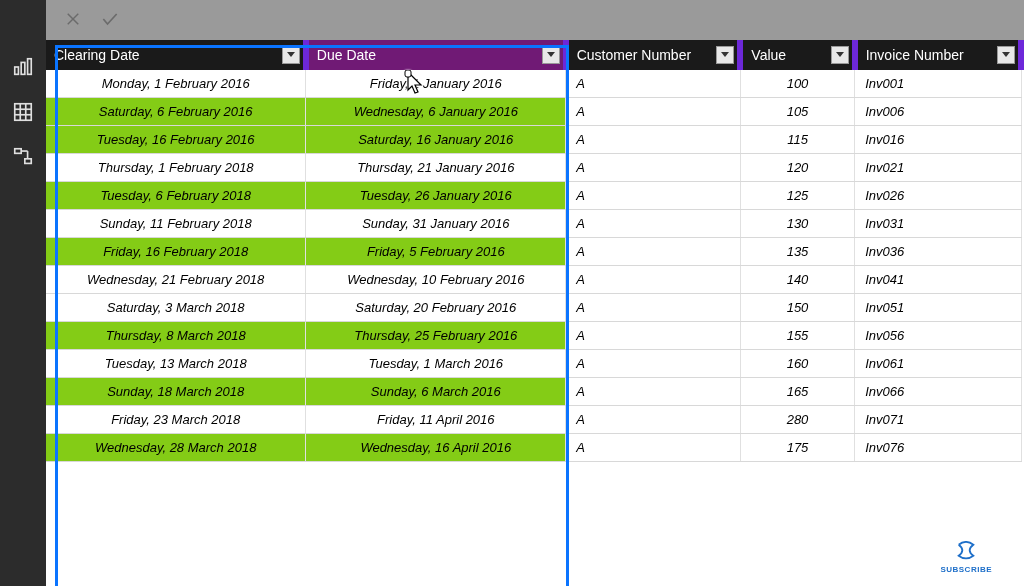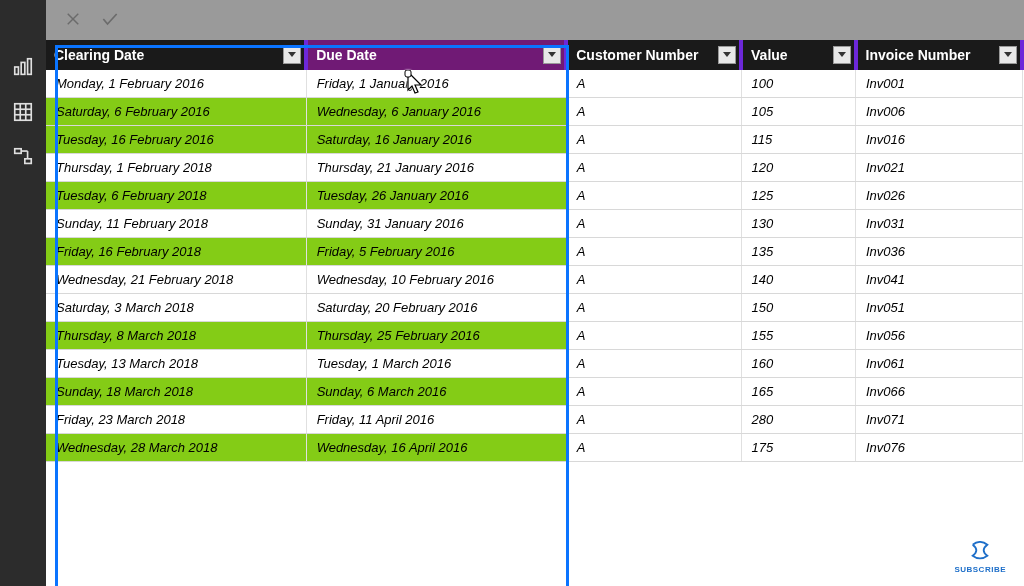--- a/index.html
+++ b/index.html
@@ -4,31 +4,31 @@
 <style>
 html,body{margin:0;padding:0;width:1024px;height:586px;overflow:hidden;font-family:"Segoe UI",Arial,sans-serif;font-size:13px;background:#777}
 .app{display:flex;width:100%;height:100%}
 .navrail{width:46px;background:#2c2c2c;display:flex;flex-direction:column;align-items:center;padding-top:56px;gap:20px}
 .navrail .ico{color:#e0e0e0;stroke:#e0e0e0;fill:none;cursor:pointer}
 .content{flex:1;display:flex;flex-direction:column}
 .tabstrip{height:40px;background:#9a9a9a;display:flex;align-items:center;padding-left:18px;gap:18px}
 .tabstrip svg{stroke-width:2}
 .tablewrap{flex:1;background:#fff;overflow:hidden}
 table{border-collapse:collapse;width:100%;table-layout:fixed}
-th{background:#1a1a1a;color:#fff;font-weight:700;font-size:14px;text-align:left;padding:7px 8px;position:relative;border-right:4px solid #6d28d9}
+th{background:#1a1a1a;color:#fff;font-weight:400;font-size:14px;text-align:left;padding:7px 8px;position:relative;border-right:6px solid #6d28d9}
 th.sel{background:#701a75}
 th .drop{position:absolute;right:3px;top:50%;transform:translateY(-50%);width:16px;height:16px;background:#e8e8e8;display:flex;align-items:center;justify-content:center;border:1px solid #999}
 th .drop:before{content:"";border:4px solid transparent;border-top:5px solid #333;margin-top:3px}
 td{padding:6px 10px;border-bottom:1px solid #d8d8d8;border-right:1px solid #e0e0e0;font-style:italic;white-space:nowrap;overflow:hidden;text-overflow:ellipsis}
-td.r{text-align:left}
+td.r{text-align:center}
 tr.shade td.c0,tr.shade td.c1{background:#84cc16}
 .selbox{position:absolute;border:3px solid #0a74ff;pointer-events:none}
 .cursor{position:absolute;pointer-events:none}
 .cursor svg{filter:drop-shadow(0 0 1px #fff)}
-.subscribe{position:absolute;right:18px;bottom:12px;color:#1e6fc9;font-size:8px;text-align:center;font-weight:bold;letter-spacing:0.5px}
+.subscribe{position:absolute;right:32px;bottom:12px;color:#1e6fc9;font-size:8px;text-align:center;font-weight:bold;letter-spacing:0.5px}
 .subscribe svg{display:block;margin:0 auto 2px}
 .col0{width:250px}.col1{width:250px}.col2{width:168px}.col3{width:110px}.col4{width:160px}
 </style>
 </head>
 <body>
 
 <div class="app">
   <div class="navrail">
     <div class="ico">
       <svg width="22" height="22" viewBox="0 0 24 24" stroke="currentColor" fill="none" stroke-width="1.8">

